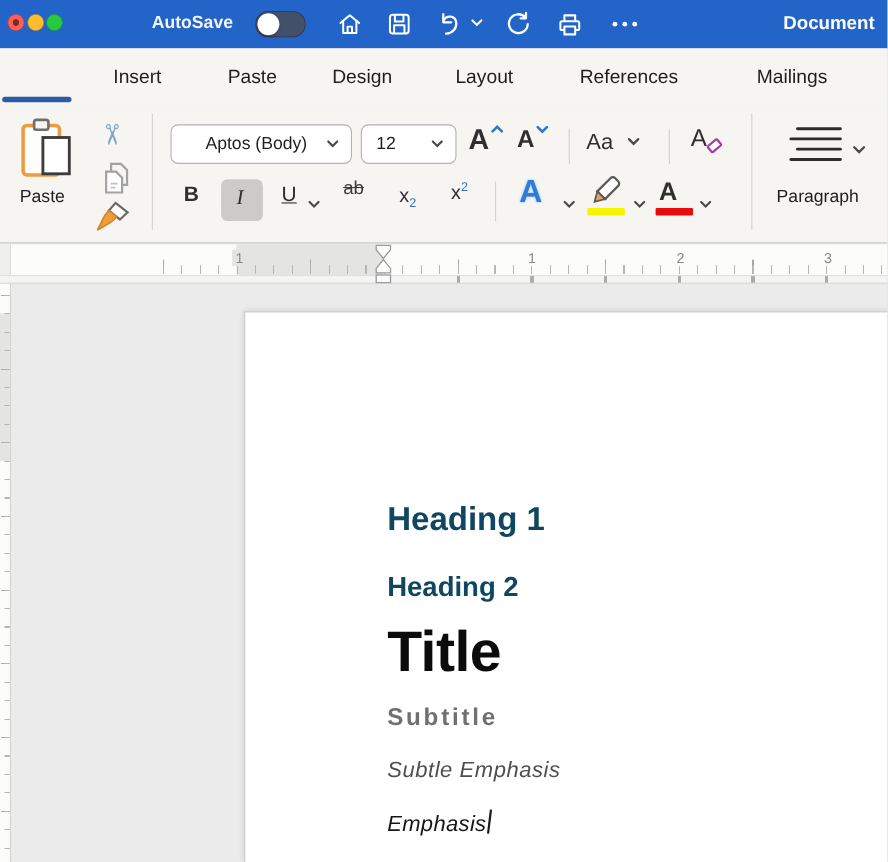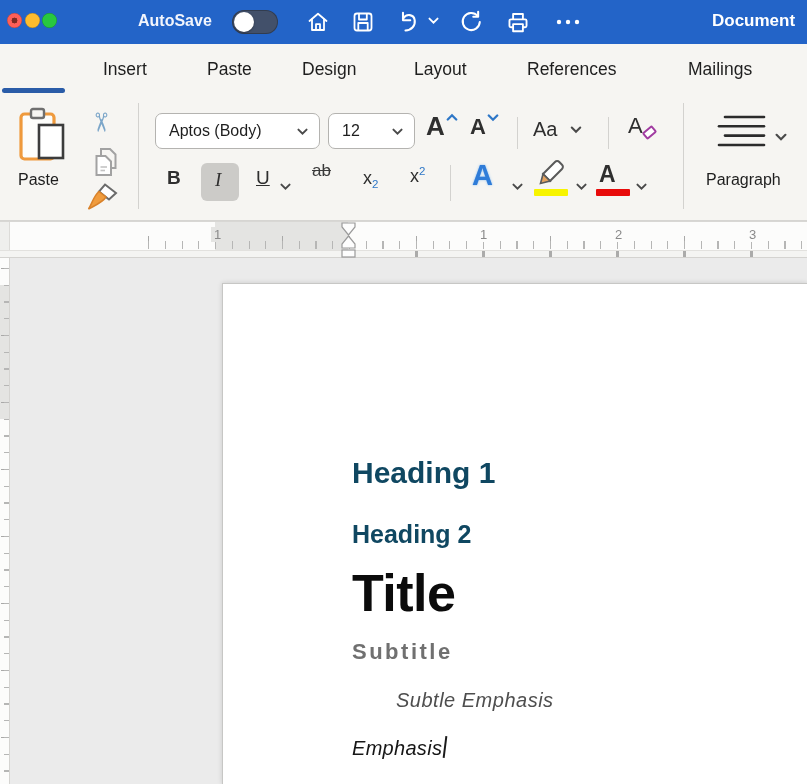--- a/index.html
+++ b/index.html
@@ -65,21 +65,21 @@
      background-image:repeating-linear-gradient(to bottom, #a9a9a8 0 1px, transparent 1px 67px); }
   .page { left:222px; top:283px; width:585px; height:501px; background:#fff;
      border-left:1px solid #c7c7c5; border-top:1px solid #c7c7c5; box-shadow:0 0 5px rgba(0,0,0,.14); }
 
   
   .line { left:352px; white-space:nowrap; line-height:1.05; }
   .l-h1 { top:457px; font-size:30px; font-weight:600; color:#0f4761; }
   .l-h2 { top:521px; font-size:25px; font-weight:600; color:#0f4761; }
   .l-title { top:566px; font-size:52px; font-weight:600; color:#0b0b0b; letter-spacing:-.5px; }
   .l-sub { top:640px; font-size:22px; font-weight:600; color:#707070; letter-spacing:2.5px; }
-  .l-subtle { top:690px; font-size:20px; font-style:italic; font-weight:500; color:#4e4e4e; letter-spacing:.5px;margin-left:44px; }
+  .l-subtle { top:690px; font-size:20px; font-style:italic; font-weight:500; color:#4e4e4e; letter-spacing:.5px; }
   .l-emph { top:736px; font-size:20px; font-style:italic; font-weight:500; color:#161616; letter-spacing:.3px; }
   .cursor { display:inline-block; width:1.8px; height:22px; background:#1a1a1a; margin-left:2px; vertical-align:-3px; transform:rotate(7deg); }
 
   .eraser { width:13px; height:9px; background:#fff; border:2px solid #a13ca1; border-radius:2px; transform:rotate(-40deg); }
 </style>
 </head>
 <body>
 
 <div class="app">
 
@@ -180,21 +180,21 @@
     </span>
     <span class="abs" style="left:85px;top:85px;">
       <svg width="38" height="30" viewBox="0 0 38 30" fill="none">
         <path d="M20 2.5 L31 11 L24 17.5 L14 9.5 Z" fill="#fff" stroke="#6b6b6b" stroke-width="2"></path>
         <path d="M14 9.5 L21 15 C18 20 11 23 3.5 27 C7.5 21 8.5 14 14 9.5 Z" fill="#f09c3e" stroke="#d9822b" stroke-width="1.5"></path>
       </svg>
     </span>
 
     <div class="abs rdiv" style="left:138px;top:6px;height:106px;"></div>
 
-    <div class="abs combo" style="left:155px;top:16px;width:165px;height:36px;">
+    <div class="abs combo" style="left:155px;top:16px;width:165px;height:36px;text-align:center;">
       <span class="val">Aptos (Body)</span>
       <span class="chev">
         <svg width="11" height="8" viewBox="0 0 10 7" fill="none" stroke="#4a4a4a" stroke-width="1.8" stroke-linecap="round">
             <path d="M1.3 1.3 L5 5 L8.7 1.3"></path>
           </svg>
       </span>
     </div>
     <div class="abs combo" style="left:328px;top:16px;width:87px;height:36px;">
       <span class="val">12</span>
       <span class="chev">

